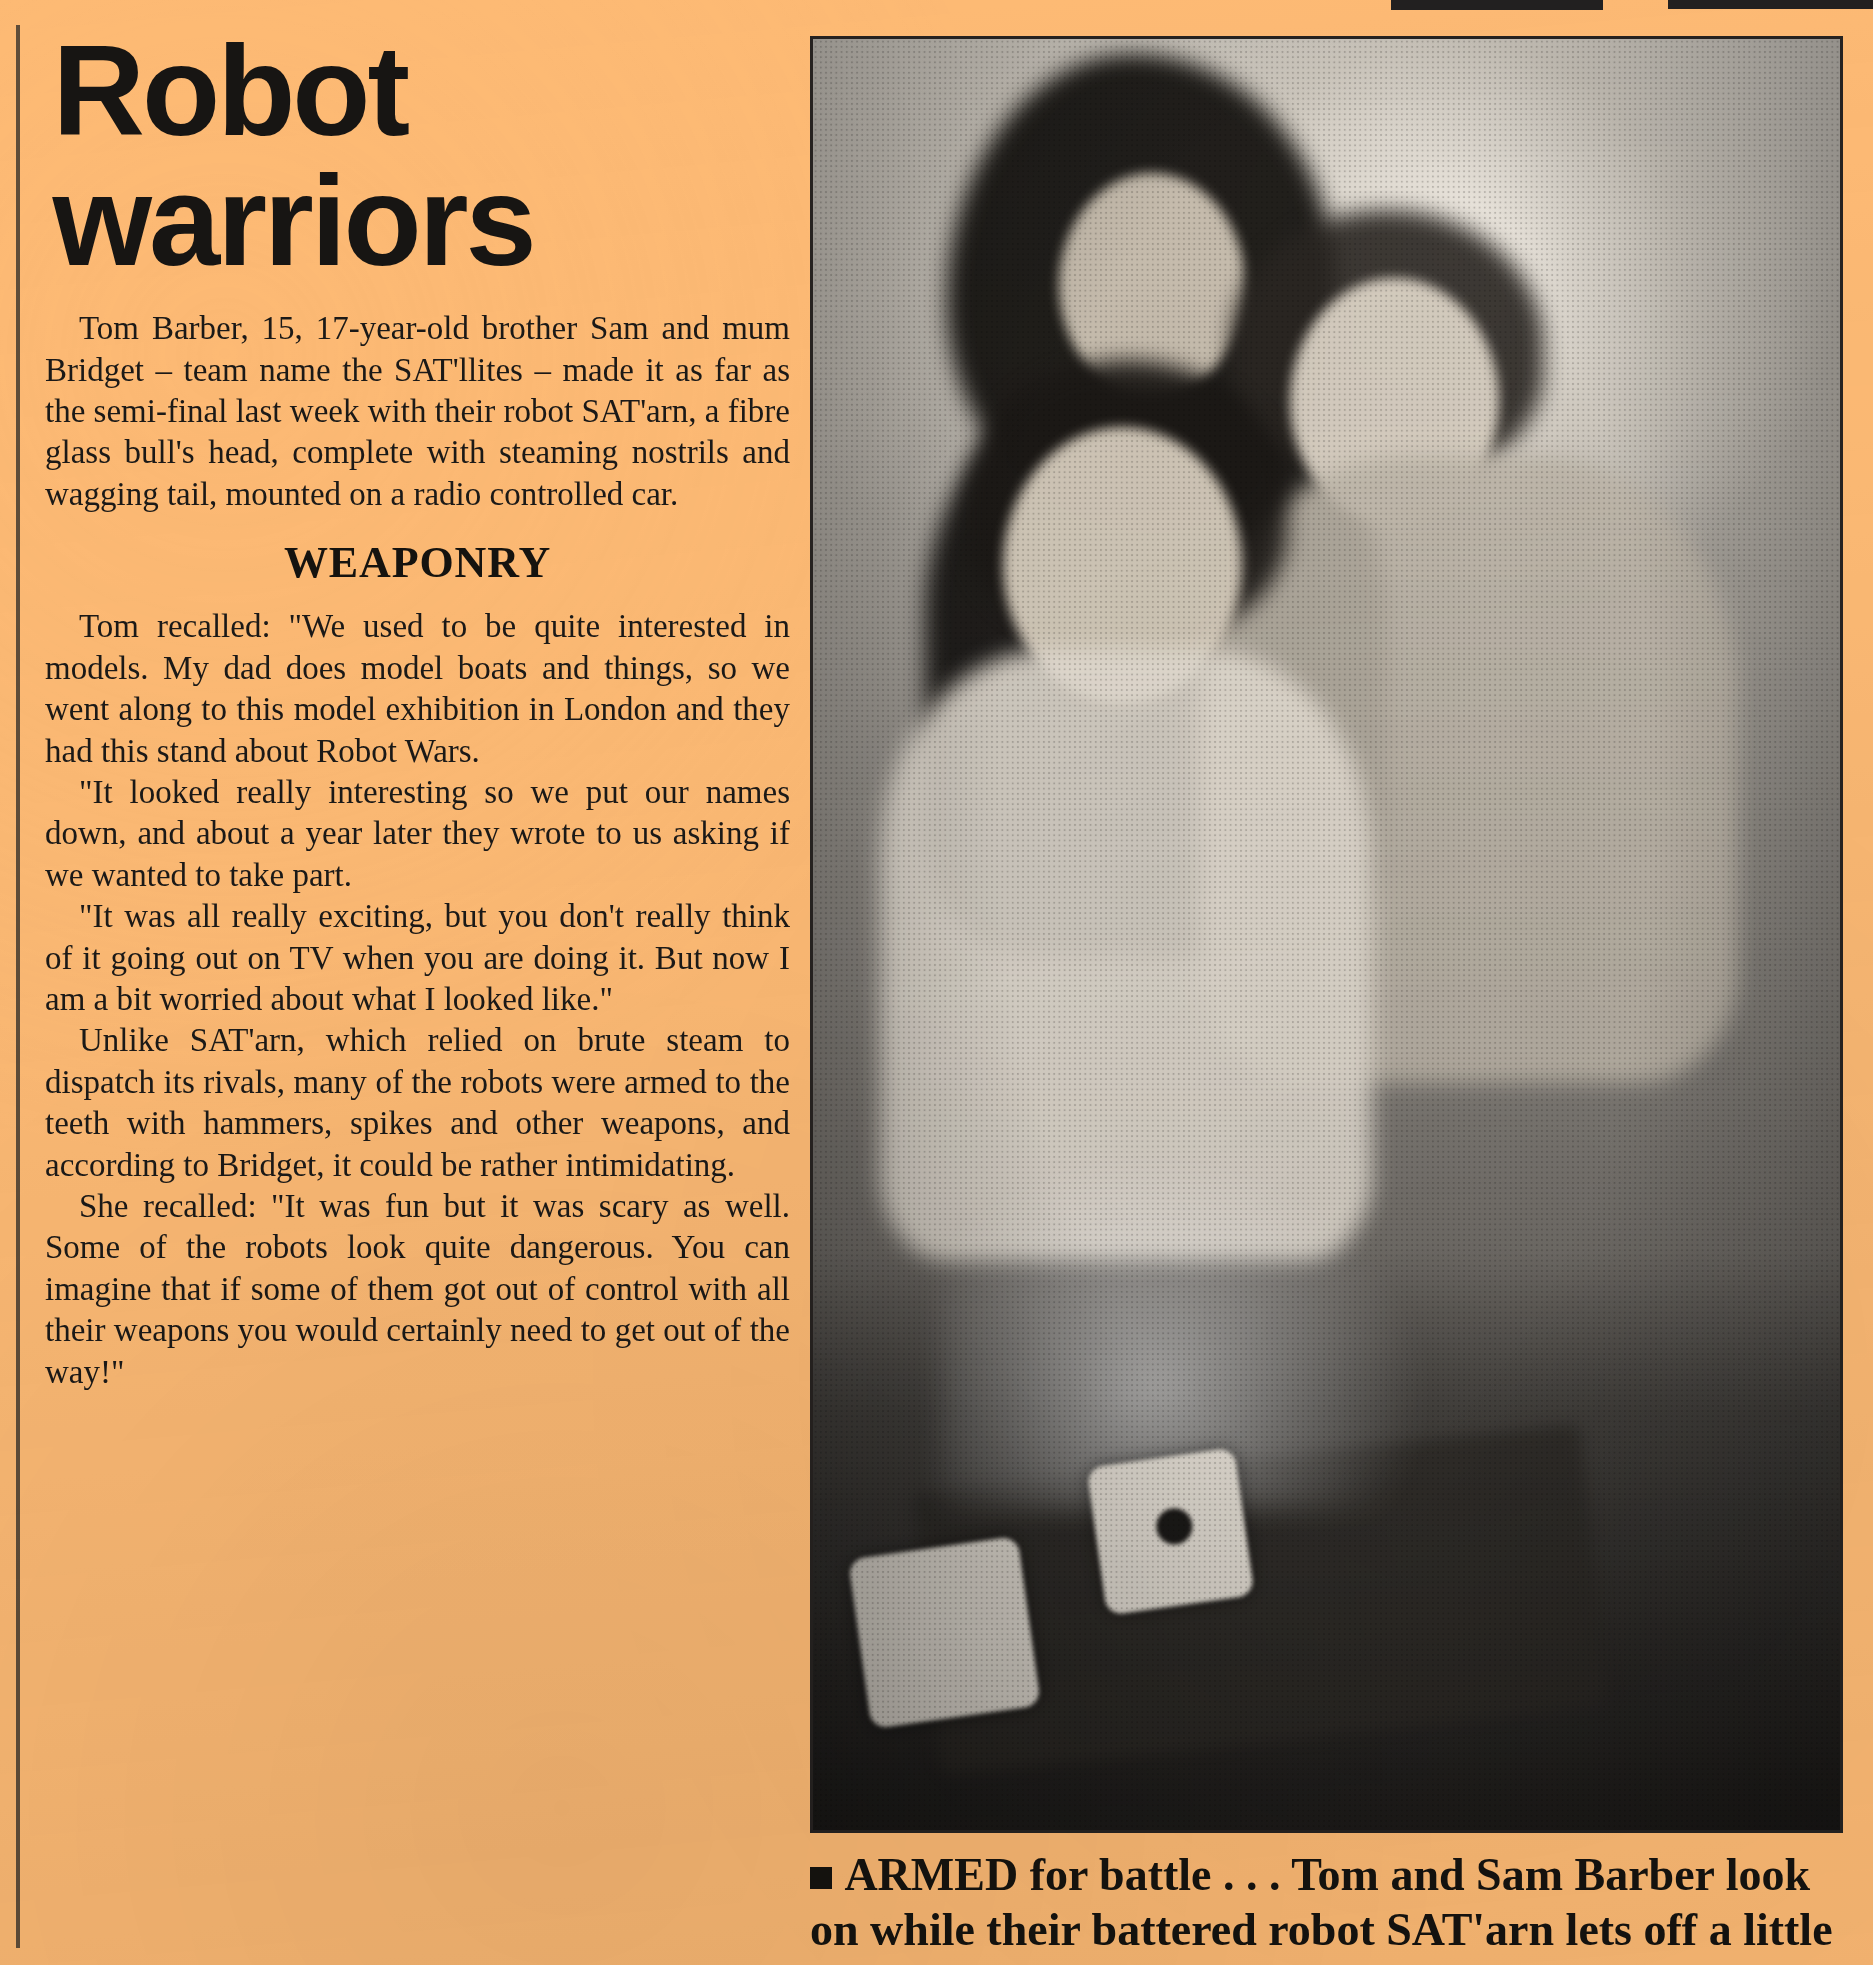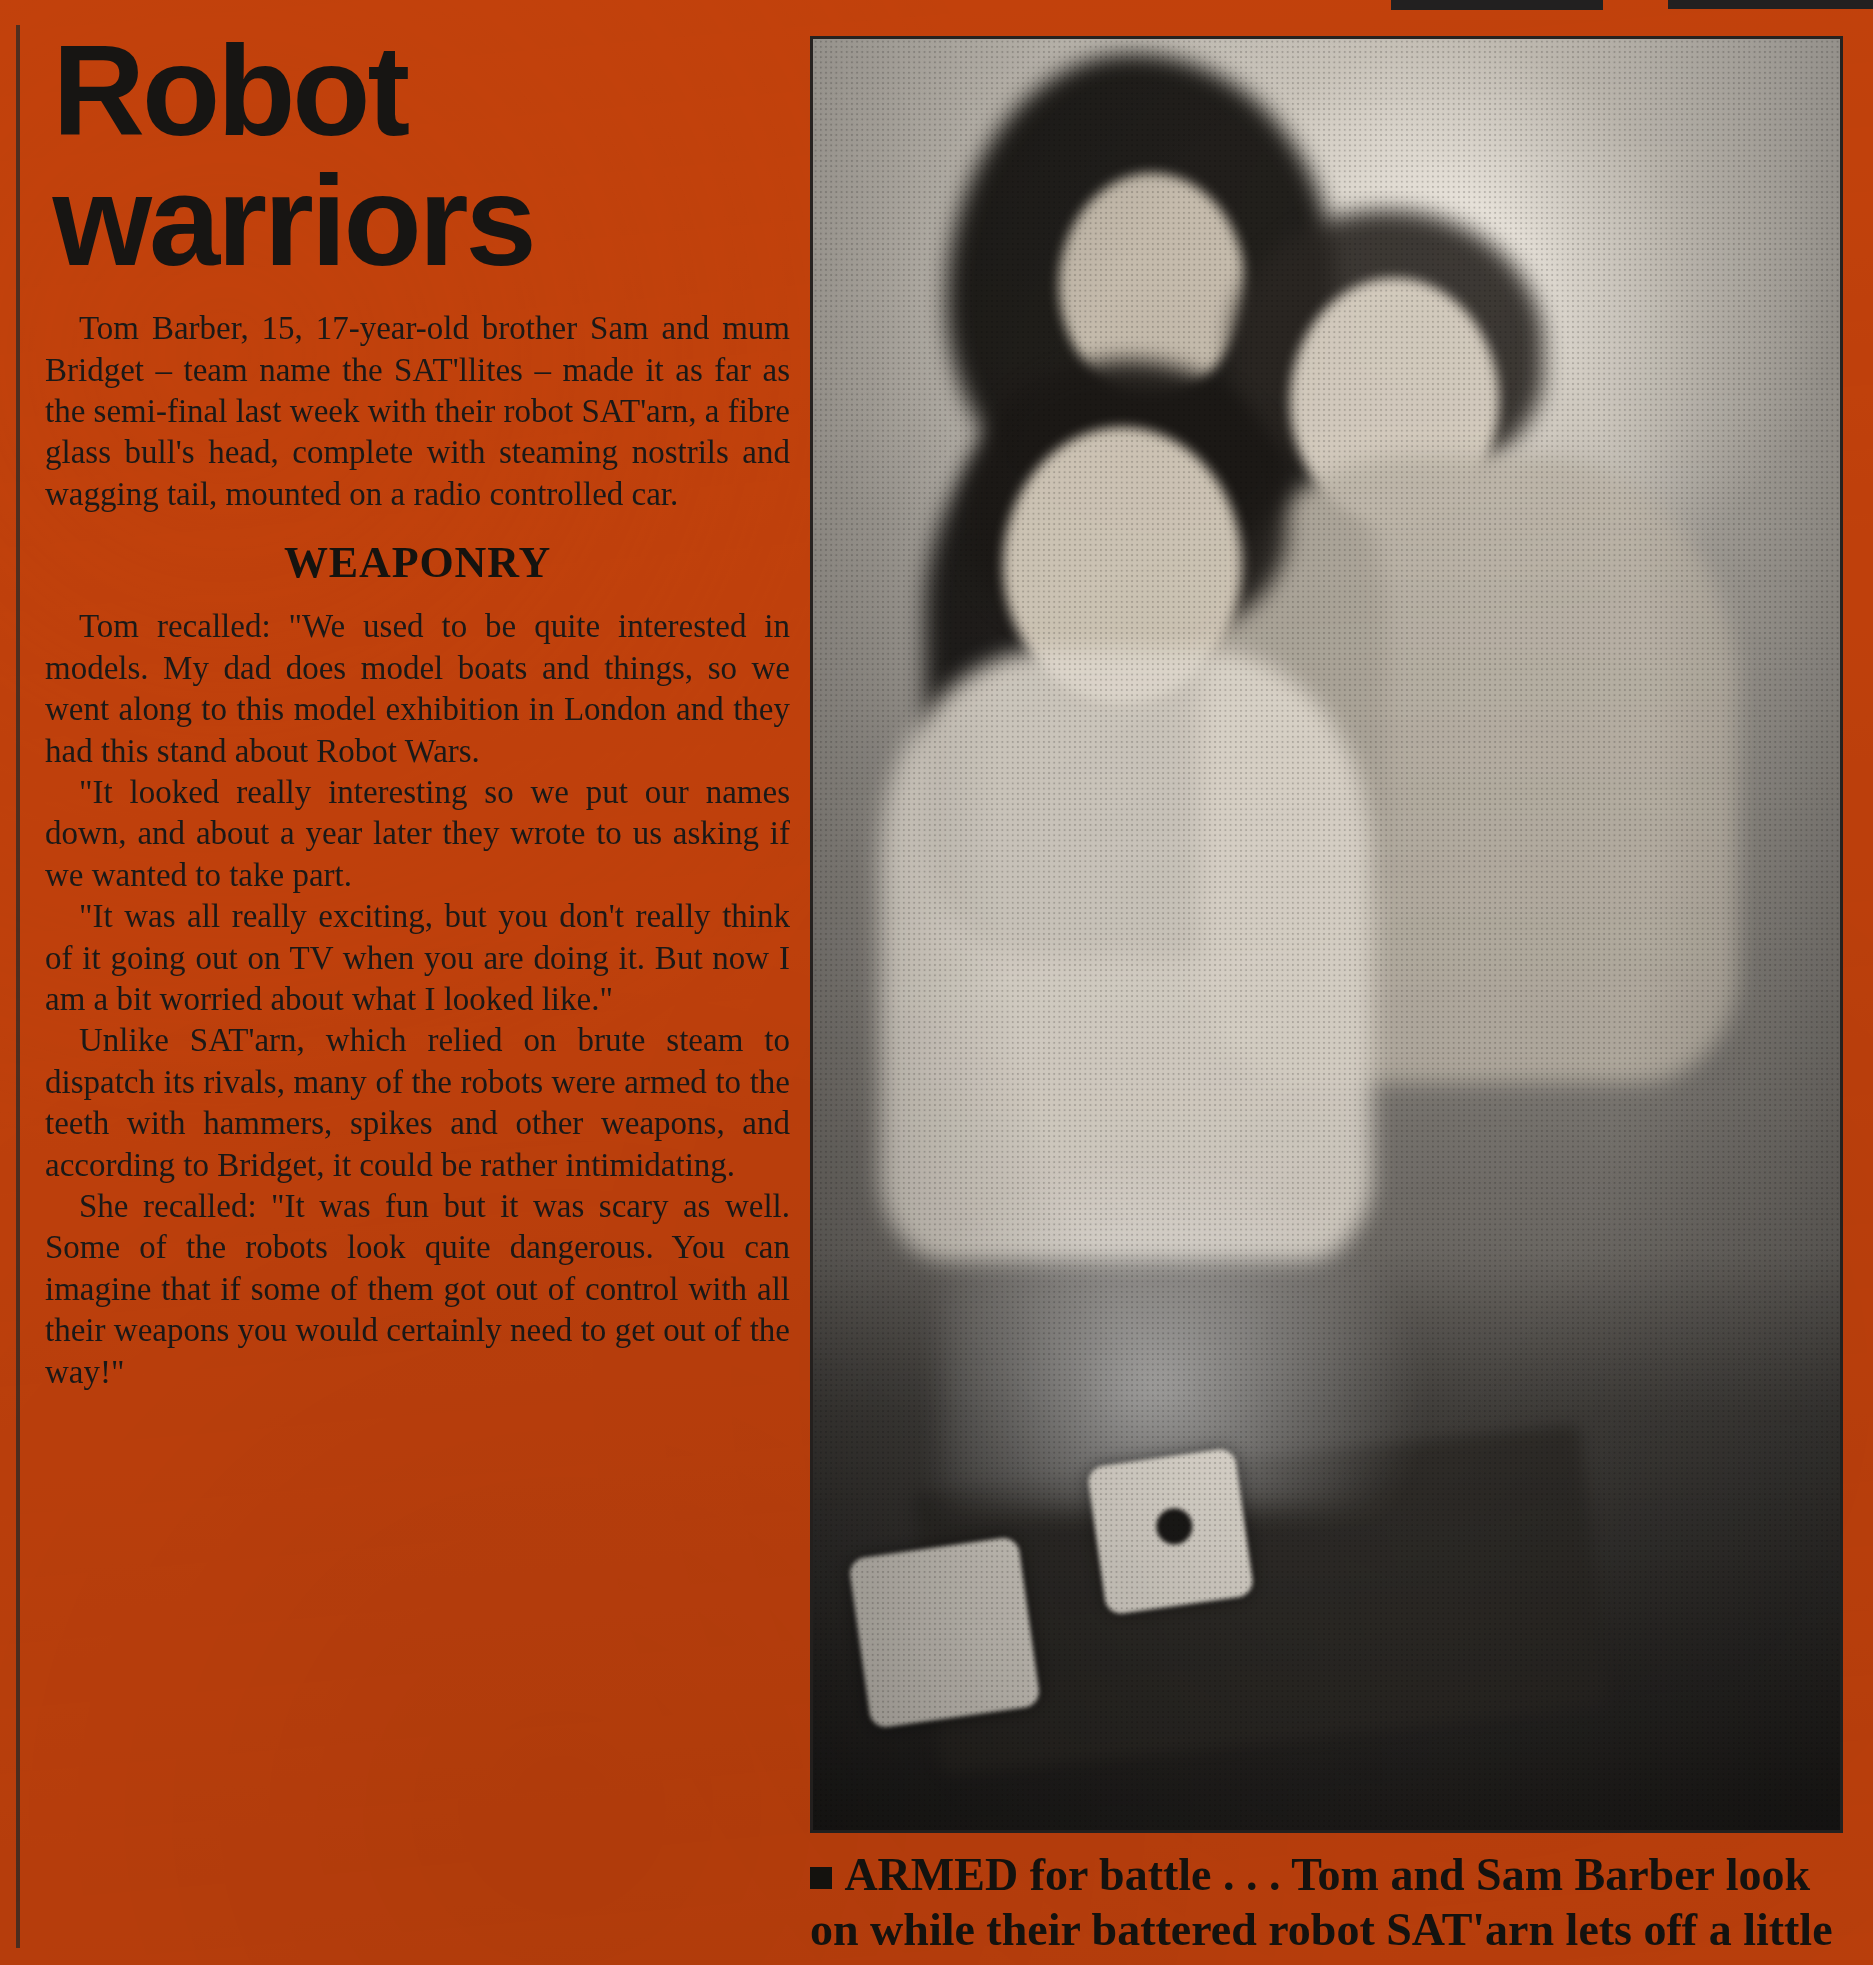--- a/index.html
+++ b/index.html
@@ -4,21 +4,21 @@
 <style>
   html, body {
     margin: 0;
     padding: 0;
     background: #8d8d8a;
   }
   .page {
     position: relative;
     width: 1873px;
     height: 1965px;
-    background: #c2410c;
+    background: #fdba74;
     overflow: hidden;
     font-family: "Liberation Serif", serif;
   }
   
   .grain {
     position: absolute;
     inset: 0;
     pointer-events: none;
     background:
       radial-gradient(circle at 12% 18%, rgba(255,255,255,0.35), rgba(255,255,255,0) 35%),

